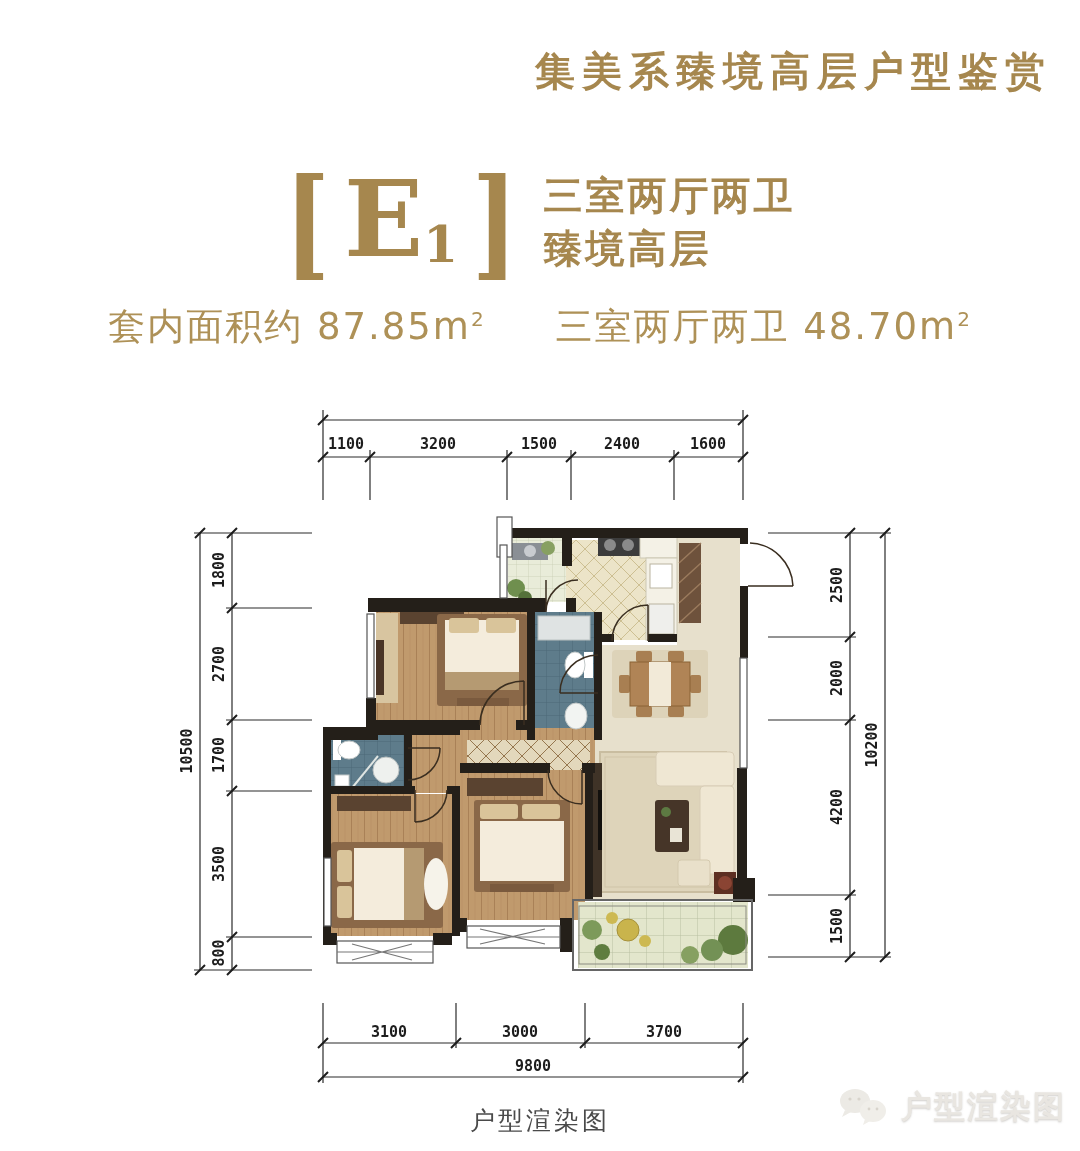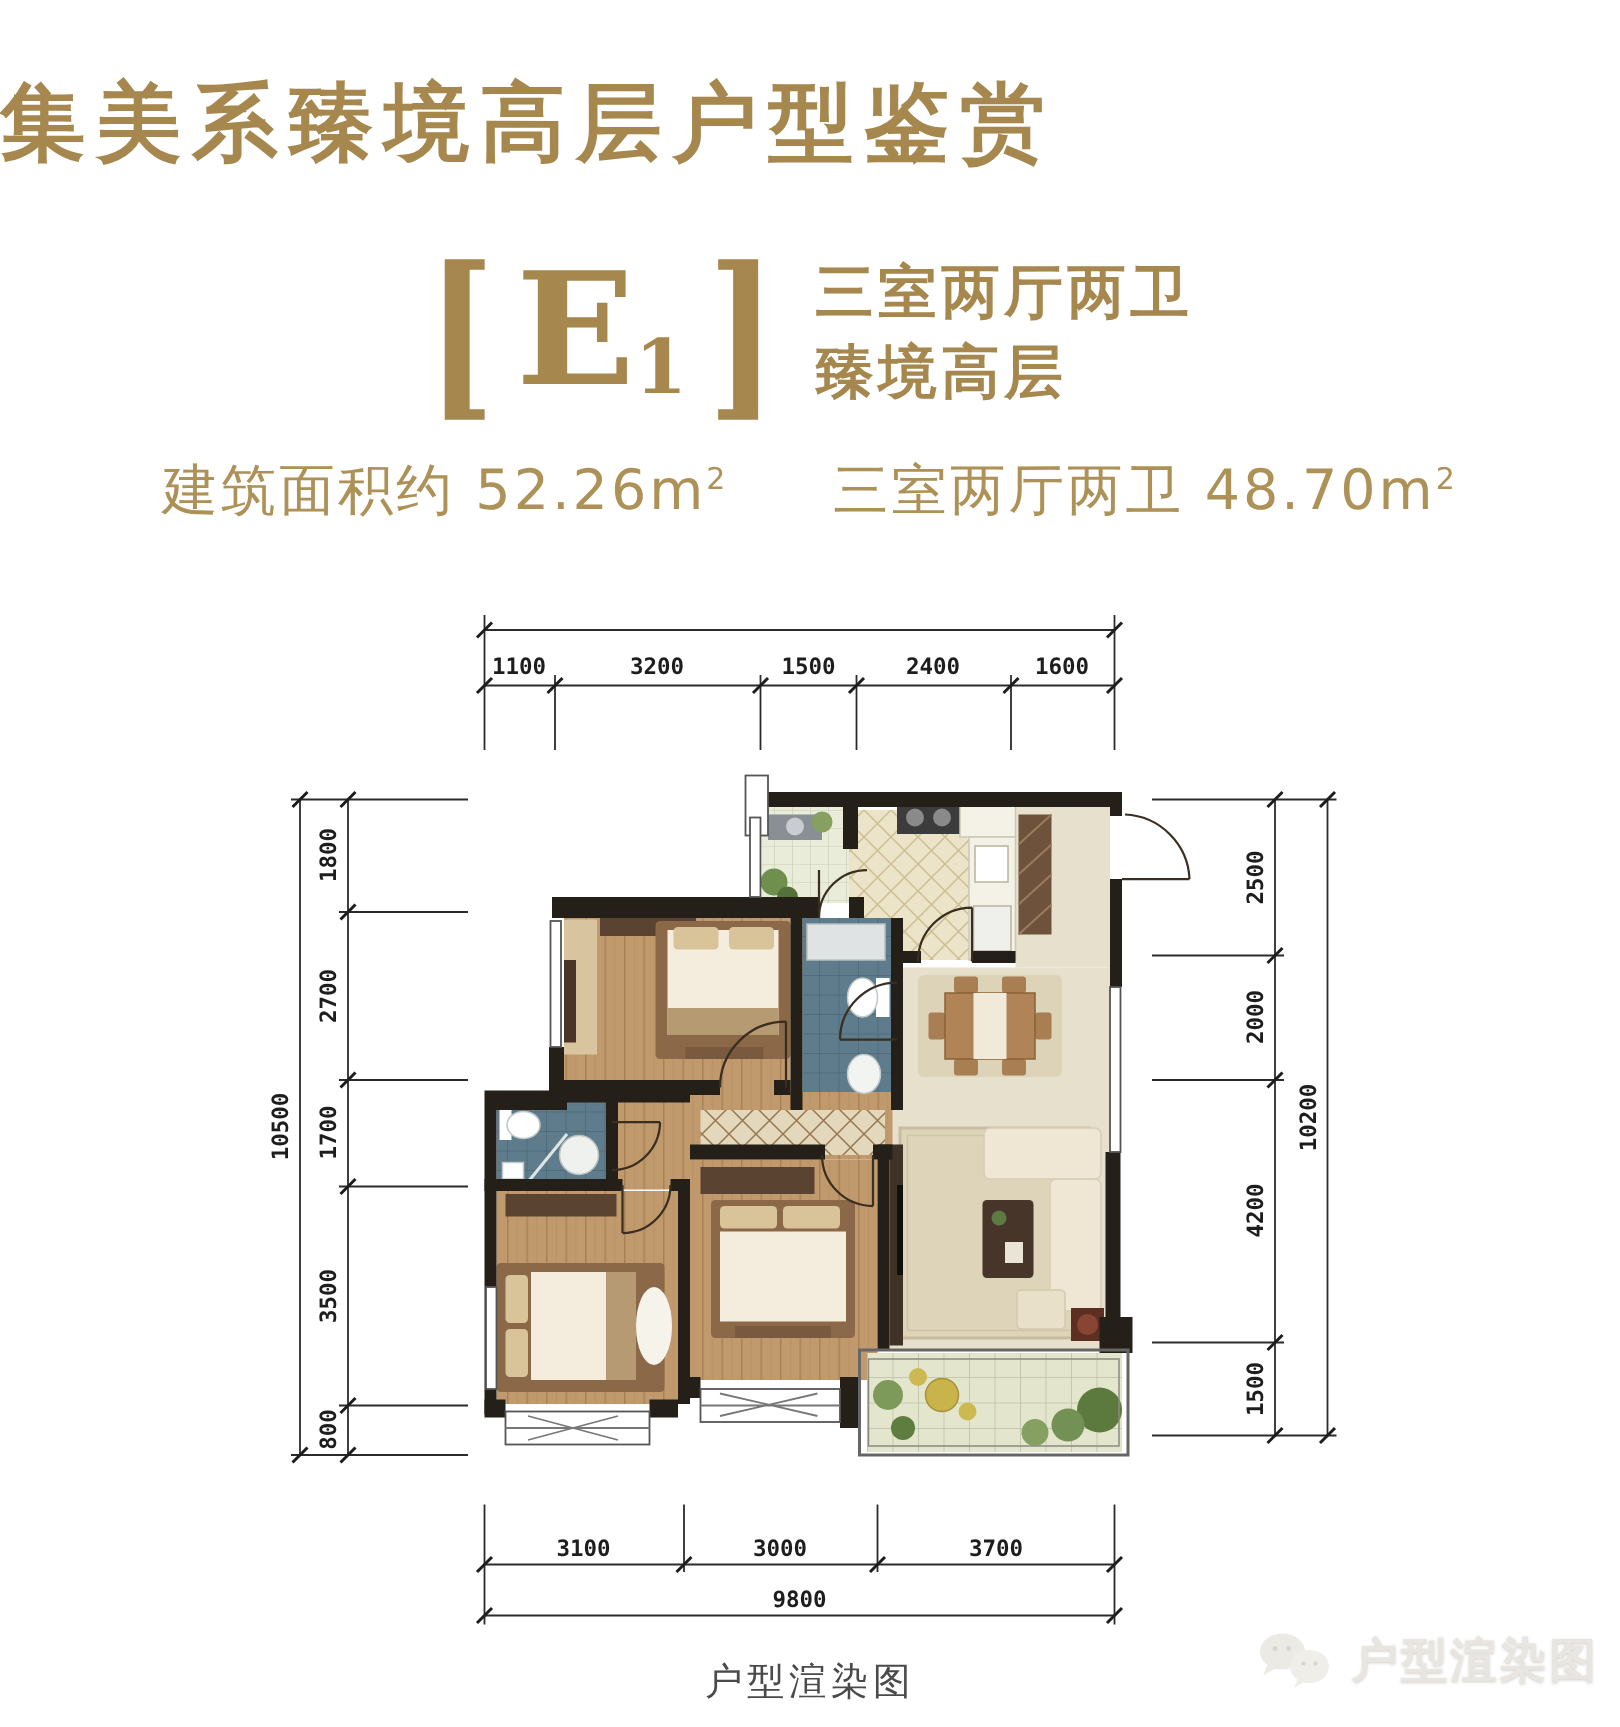--- a/index.html
+++ b/index.html
@@ -3,23 +3,23 @@
 <meta charset="utf-8">
 <style>
   html,body{margin:0;padding:0;}
   body{
     width:1080px;height:1151px;position:relative;background:#ffffff;
     font-family:"DejaVu Sans",sans-serif;overflow:hidden;
   }
   .abs{position:absolute;}
   
   .title{
-    top:44px;left:0;width:1052px;text-align:left;
+    top:44px;left:0;width:1052px;text-align:right;
     font-family:"DejaVu Serif","Liberation Serif",serif;
-    font-size:57px;font-weight:bold;letter-spacing:7px;color:#a6874e;
+    font-size:40px;font-weight:bold;letter-spacing:7px;color:#a6874e;
   }
   .unit-row{
     top:158px;left:0;width:1080px;height:130px;
     display:flex;justify-content:center;align-items:center;gap:26px;
   }
   .brackets{display:flex;align-items:center;gap:4px;color:#a6874e;}
   .bracket{
     font-family:"DejaVu Serif","Liberation Serif",serif;
     font-size:96px;font-weight:bold;line-height:1;
     transform:scaleY(1.25);
@@ -66,22 +66,22 @@
     <span class="bracket">]</span>
   </div>
   <div class="unit-desc">
     <div>三室两厅两卫</div>
     <div>臻境高层</div>
   </div>
 </div>
 
 <div class="abs area-row">
   <span class="area-group">
-    <span>建筑面积约</span>
-    <span>52.26</span><span>m</span><sup>2</sup>
+    <span>套内面积约</span>
+    <span>87.85</span><span>m</span><sup>2</sup>
   </span>
   <span class="area-group">
     <span>三室两厅两卫</span>
     <span>48.70</span><span>m</span><sup>2</sup>
   </span>
 </div>
 
 <svg class="abs" style="top:0;left:0" width="1080" height="1151" viewBox="0 0 1080 1151">
   <defs>
     <pattern id="wood" width="13" height="13" patternUnits="userSpaceOnUse">

